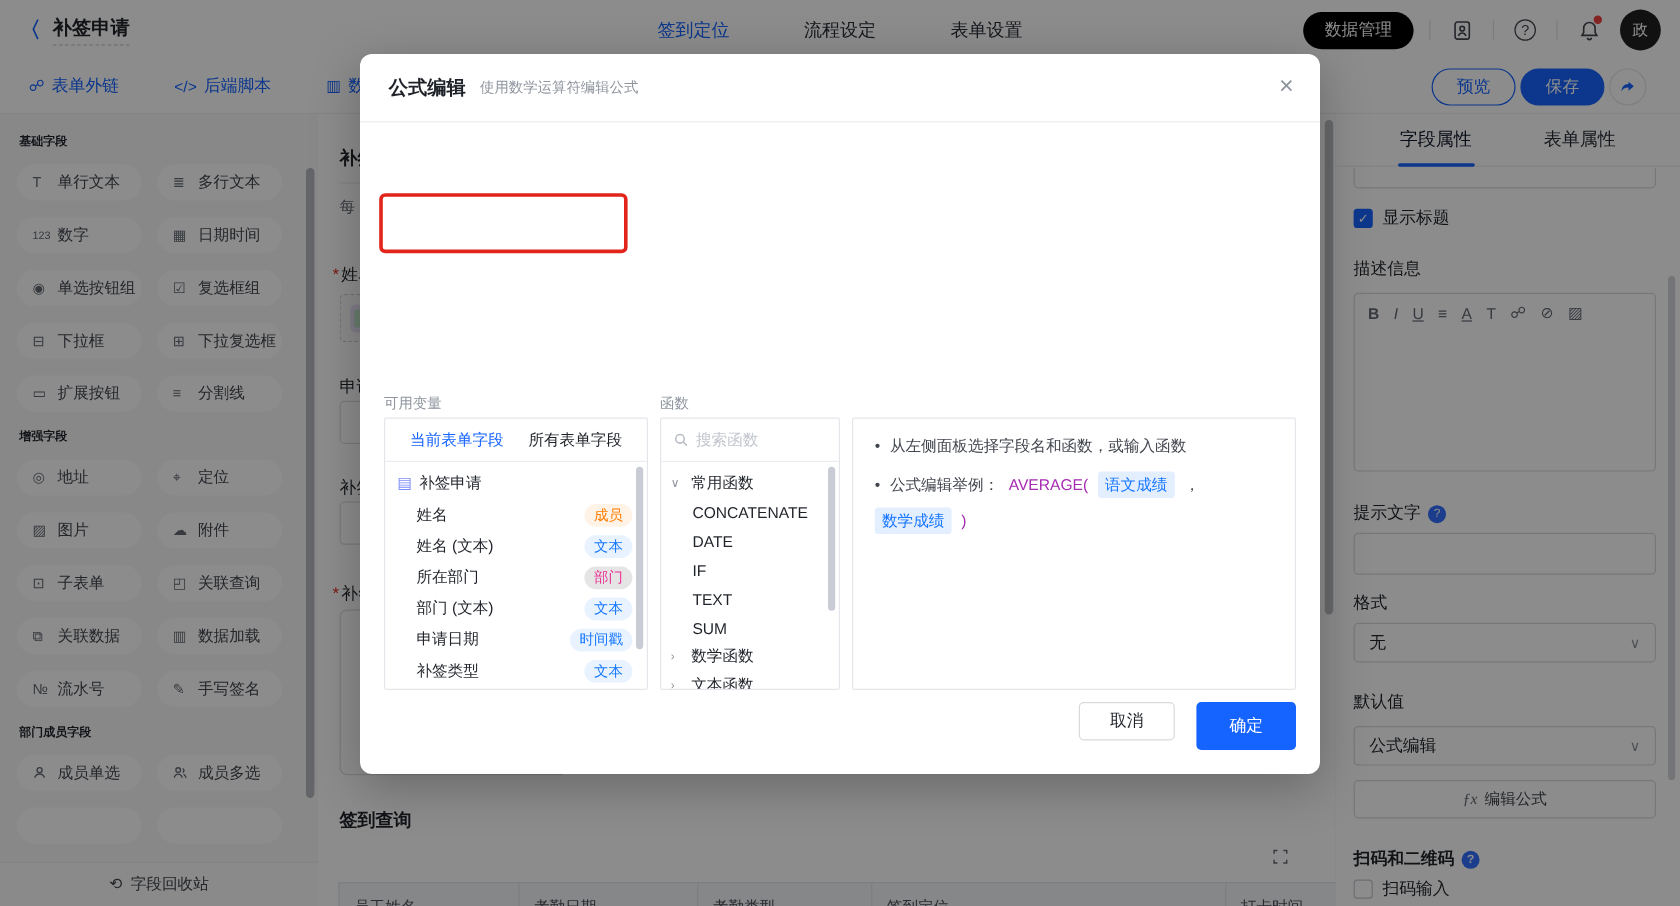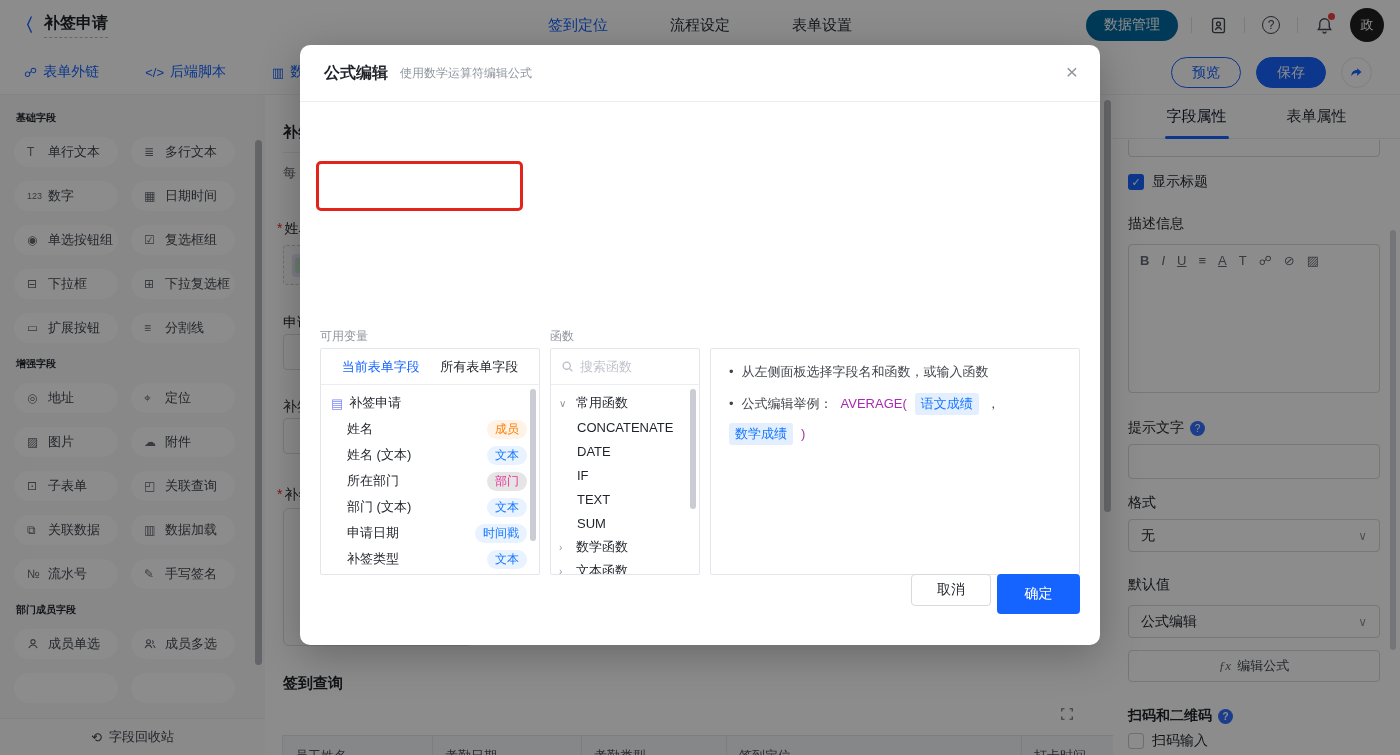--- a/index.html
+++ b/index.html
@@ -7,32 +7,32 @@
   body{font-family:"Liberation Sans","DejaVu Sans",sans-serif;font-size:14px;color:#1f2329;background:#fff;position:relative}
 
   
   .topnav{position:absolute;left:0;top:0;width:1400px;height:50px;background:#fff;display:flex;align-items:center;padding:0 16px}
   .back{color:#1664ff;font-size:18px;font-weight:bold;margin-right:10px;cursor:pointer}
   .apptitle{font-size:16px;font-weight:bold;border-bottom:1px dashed #b9bec7;padding-bottom:3px}
   .navtabs{position:absolute;left:50%;top:0;transform:translateX(-50%);height:50px;display:flex;align-items:center;gap:62px}
   .navtab{font-size:15px;color:#2a2f38;cursor:pointer}
   .navtab.active{color:#1664ff}
   .nav-right{margin-left:auto;display:flex;align-items:center;gap:13px}
-  .greenpill{background:#0369a1;color:#fff;border:none;border-radius:16px;height:31px;padding:0 18px;font-size:14px;cursor:pointer}
+  .greenpill{background:#000000;color:#fff;border:none;border-radius:16px;height:31px;padding:0 18px;font-size:14px;cursor:pointer}
   .vdiv{width:1px;height:16px;background:#e0e2e6}
   .navicon{width:26px;height:26px;display:flex;align-items:center;justify-content:center;position:relative;cursor:pointer;color:#41464e}
   .helpcircle{width:18px;height:18px;border:1.6px solid #41464e;border-radius:50%;font-size:12px;display:flex;align-items:center;justify-content:center;color:#41464e}
   .reddot{position:absolute;right:2px;top:1px;width:7px;height:7px;border-radius:50%;background:#f04141}
   .avatar{width:34px;height:34px;border-radius:50%;background:#1f1f1f;color:#fff;font-size:13px;display:flex;align-items:center;justify-content:center;cursor:pointer}
 
   
   .subbar{position:absolute;left:0;top:50px;width:1400px;height:45px;background:#fff;border-bottom:1px solid #eef0f2;display:flex;align-items:center;padding:0 24px}
   .subitem{display:flex;align-items:center;gap:6px;color:#1664ff;font-size:14px;margin-right:46px;cursor:pointer;white-space:nowrap}
   .subitem .sic{font-size:13px}
-  .sub-right{position:absolute;right:28px;top:7px;display:flex;align-items:center;gap:15px}
+  .sub-right{position:absolute;right:28px;top:7px;display:flex;align-items:center;gap:4px}
   .pillbtn{height:31px;border-radius:16px;padding:0 20px;font-size:14px;cursor:pointer}
   .preview{background:#fff;border:1px solid #1664ff;color:#1664ff}
   .save{background:#1664ff;border:1px solid #1664ff;color:#fff}
   .sharebtn{width:31px;height:31px;border-radius:50%;background:#fff;border:1px solid #e4e7ec;display:flex;align-items:center;justify-content:center;cursor:pointer}
 
   
   .sidebar{position:absolute;left:0;top:95px;width:265px;height:660px;background:#f7f8fa;padding:14px 14px 0 14px;overflow:hidden}
   .sec-title{font-size:10px;font-weight:bold;color:#1f2329;margin:14px 2px 12px 2px}
   .sec-title:first-child{margin-top:2px}
   .fgrid{display:grid;grid-template-columns:104px 104px;column-gap:13px;row-gap:14px}
@@ -119,21 +119,21 @@
   .fsearch input::placeholder{color:#c0c4cc}
   .ftree{padding-top:6px}
   .frow{height:24px;display:flex;align-items:center;font-size:13px;padding-left:26px;cursor:pointer}
   .frow.grp{padding-left:8px;gap:5px}
   .fchev{color:#8f959e;font-size:10px;width:12px;display:inline-block}
   .f-scroll{position:absolute;left:139px;top:40px;width:6px;height:120px;background:#c9ccd4;border-radius:3px}
   .tpanel{position:absolute;left:410px;top:303px;width:370px;height:227px;border:1px solid #e5e6eb;border-radius:2px;padding:13px 18px;font-size:13px;color:#42464e}
   .tline{display:flex;gap:8px;line-height:20px;margin-bottom:11px;align-items:center;flex-wrap:wrap}
   .dot{flex:none}
   .tchip{background:#e3eeff;color:#1677ff;border-radius:3px;padding:1px 6px}
-  .m-foot{position:absolute;right:20px;bottom:31px;display:flex;gap:6px}
+  .m-foot{position:absolute;right:20px;bottom:20px;display:flex;gap:18px}
   .btn-cancel{width:80px;height:32px;background:#fff;border:1px solid #d9d9d9;border-radius:4px;font-size:14px;color:#1f2329;cursor:pointer}
   .btn-ok{width:83px;height:40px;background:#1664ff;border:none;border-radius:4px;font-size:14px;color:#fff;cursor:pointer}
 </style>
 </head>
 <body>
 
 <header class="topnav">
   <span class="back">〈</span>
   <span class="apptitle">补签申请</span>
   <nav class="navtabs">

